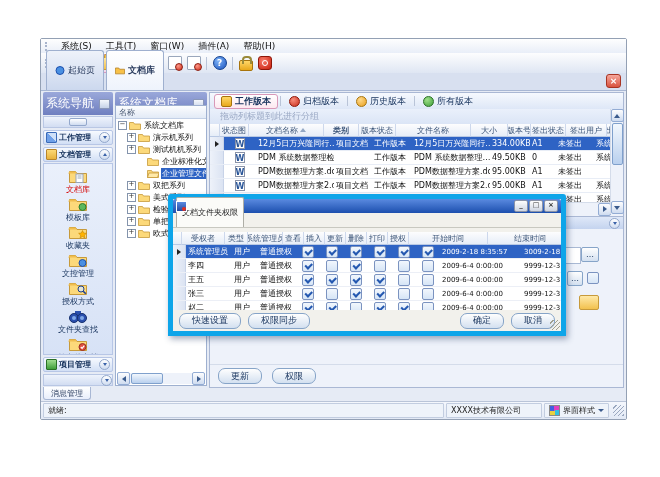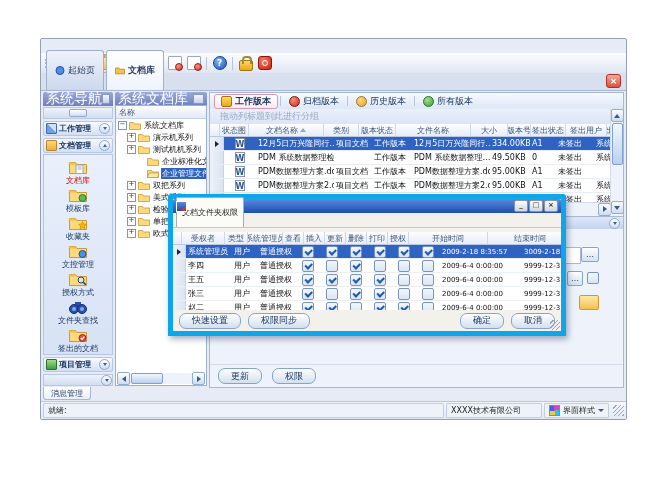--- a/index.html
+++ b/index.html
@@ -39,22 +39,22 @@
   .dtab{height:15px;display:flex;align-items:center;gap:3px;padding:12px 8px;margin-right:2px;
     border:1px solid #9fb0cf;border-bottom:none;border-radius:3px 3px 0 0;
     background:linear-gradient(#eef2fa,#ccd8ee);color:#2c3e60;white-space:nowrap}
   .dtab.active{background:linear-gradient(#ffffff,#eef3fc);font-weight:bold}
   .dticon{width:10px;height:9px}
   .xbtn{margin-left:auto;margin-right:5px;margin-bottom:2px;width:13px;height:12px;border-radius:3px;
     background:linear-gradient(#f6a79c,#d9533f);border:1px solid #a83423;color:#fff;
     display:flex;align-items:center;justify-content:center;font-size:9px;font-weight:bold;line-height:1}
   
   #sidebar{position:absolute;left:2px;top:53px;width:70px;height:294px;display:flex;flex-direction:column}
-  .p-header{height:14px;background:linear-gradient(#9aa8da,#6f7fc0);color:#fff;display:flex;align-items:center;
-    padding:0 3px;border-radius:2px 2px 0 0;font-size:14px;white-space:nowrap}
+  .p-header{height:23px;background:linear-gradient(#9aa8da,#6f7fc0);color:#fff;display:flex;align-items:center;
+    padding:0 3px;border-radius:2px 2px 0 0;font-size:12px;white-space:nowrap}
   .p-hbtn{margin-left:auto;width:9px;height:8px;background:linear-gradient(#f4f7fc,#c6d2e8);border:1px solid #8a97b8;border-radius:1px}
   .sb-strip{height:10px;margin-top:1px;background:linear-gradient(#eef3fc,#d2ddf2);border:1px solid #b9c7e4;
     display:flex;align-items:center;justify-content:center}
   .sb-strip .mini{width:16px;height:6px;background:linear-gradient(#fff,#cfdcf0);border:1px solid #93a8cc;border-radius:2px}
   .sb-sec{height:13px;margin-top:2px;border:1px solid #b7c6e6;border-radius:2px;
     background:linear-gradient(#f7faff,#d2dff5);display:flex;align-items:center;gap:2px;padding:0 2px;
     color:#16325c;font-weight:bold;font-size:8px;white-space:nowrap}
   .sb-sec .secicon{width:9px;height:9px;border-radius:1px}
   .icon-work{background:linear-gradient(45deg,#6fa0e8 50%,#cfe0f8 50%);border:1px solid #3a6ab8}
   .icon-doc{background:linear-gradient(#fcd977,#e8b23c);border:1px solid #b8852a}
@@ -167,20 +167,28 @@
   #dlg-footer{position:absolute;left:0;right:0;bottom:0;height:21px;display:flex;align-items:center;gap:7px;padding:0 6px;background:#f2f1ec}
   #dlg-footer .btn.right1{margin-left:auto}
   .dgrip{position:absolute;right:1px;bottom:1px;width:10px;height:10px;
     background:repeating-linear-gradient(135deg,transparent 0 2px,#a0a090 2px 3px)}
   .datecell{font-size:7px!important}
 </style>
 </head>
 <body>
 
 <div id="win">
+  <div id="menubar">
+      <div class="grip"></div>
+      <div class="menu-item">系统(S)</div>
+      <div class="menu-item">工具(T)</div>
+      <div class="menu-item">窗口(W)</div>
+      <div class="menu-item">插件(A)</div>
+      <div class="menu-item">帮助(H)</div>
+    </div>
   <div id="toolbar">
       <div class="grip"></div>
       <div class="tbtn">
         <div class="ticon" data-icon="monitor-icon"></div>
       </div>
       <div class="tbtn">
         <div class="ticon" data-icon="globe-icon"></div>
       </div>
       <div class="tb-sep"></div>
       <div class="tbtn active">
@@ -480,21 +488,21 @@
           <div>所有版本</div>
         </div>
       </div>
     <div id="groupbar">
         <span>拖动列标题到此进行分组</span>
       </div>
     <div id="grid-header">
         <div class="gh" style="width: 9px;"></div>
         <div class="gh" style="width: 28px;">状态图</div>
         <div class="gh" style="width: 74px;">文档名称<span class="sort"></span></div>
-        <div class="gh" style="width: 34px;">类别</div>
+        <div class="gh" style="width: 34px; font-weight: bold;">类别</div>
         <div class="gh" style="width: 36px;">版本状态</div>
         <div class="gh" style="width: 74px;">文件名称</div>
         <div class="gh" style="width: 36px;">大小</div>
         <div class="gh" style="width: 22px;">版本号</div>
         <div class="gh" style="width: 34px;">签出状态</div>
         <div class="gh" style="width: 40px;">签出用户</div>
         <div class="gh" style="width: 14px;">签出时间</div>
       </div>
     <div id="grid-rows">
         <div class="grow sel">

